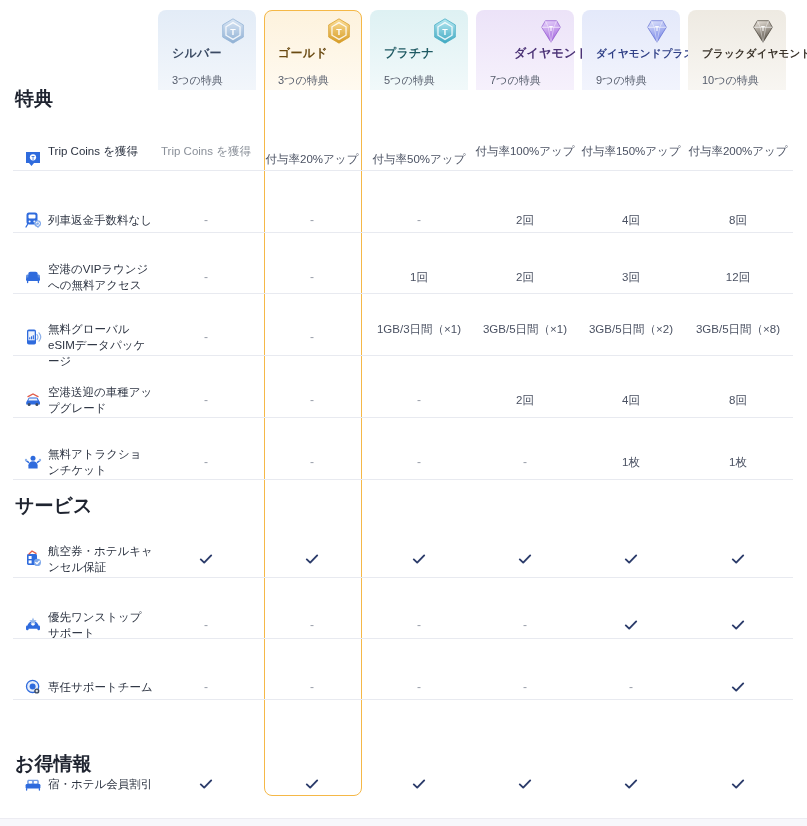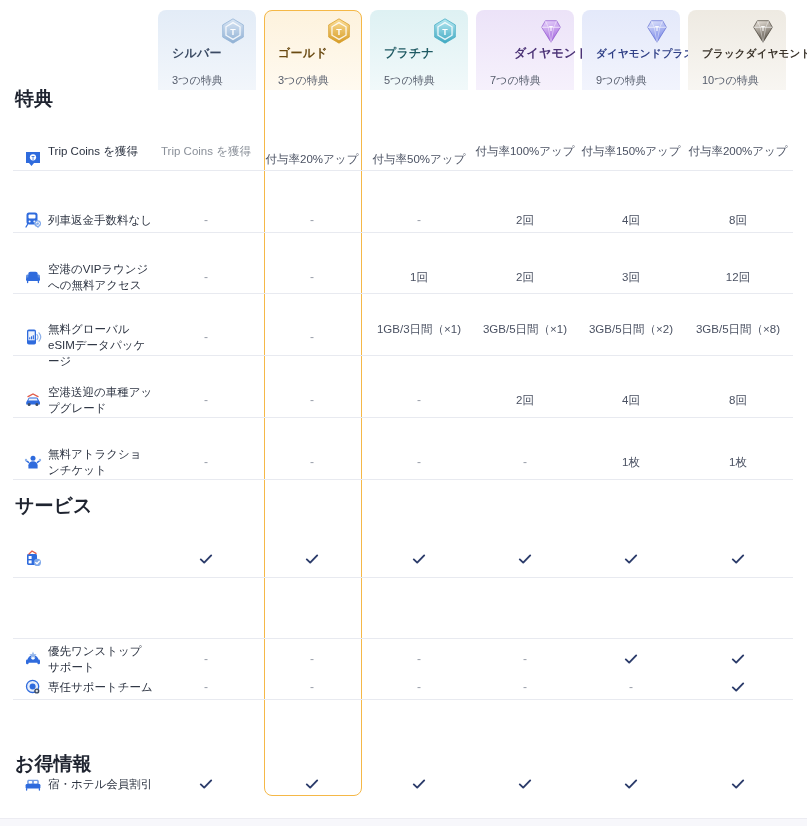--- a/index.html
+++ b/index.html
@@ -324,41 +324,42 @@
         <div class="row-icon" style="top: 19px;">
           <svg viewBox="0 0 18 18">
             <rect x="3" y="4" width="10" height="11" rx="1.4" fill="#2f6bdd"></rect>
      <rect x="4.6" y="6" width="3" height="3" fill="#fff"></rect>
      <rect x="4.6" y="10.4" width="3" height="3" fill="#fff"></rect>
      <path d="M5 4 L8 1 L12 3.4" fill="none" stroke="#e25c4a" stroke-width="1.3" stroke-linecap="round"></path>
      <circle cx="13.4" cy="12.4" r="3.6" fill="#7fa8ea"></circle>
      <path d="M11.7 12.5l1.3 1.3 2.3-2.5" fill="none" stroke="#fff" stroke-width="1.3" stroke-linecap="round" stroke-linejoin="round"></path>
           </svg>
         </div>
+        <div class="row-label" style="top: 12px;">航空券・ホテルキャンセル保証</div>
         <div class="cell" style="left: 154px; top: 21px;"><span class="check"><svg viewBox="0 0 14 14">
               <path d="M1.8 7.4 L5.2 10.6 L12.2 3.4" fill="none" stroke="#2c3c6b" stroke-width="1.9" stroke-linecap="round" stroke-linejoin="round"></path>
             </svg></span></div>
         <div class="cell" style="left: 260px; top: 21px;"><span class="check"><svg viewBox="0 0 14 14">
               <path d="M1.8 7.4 L5.2 10.6 L12.2 3.4" fill="none" stroke="#2c3c6b" stroke-width="1.9" stroke-linecap="round" stroke-linejoin="round"></path>
             </svg></span></div>
         <div class="cell" style="left: 367px; top: 21px;"><span class="check"><svg viewBox="0 0 14 14">
               <path d="M1.8 7.4 L5.2 10.6 L12.2 3.4" fill="none" stroke="#2c3c6b" stroke-width="1.9" stroke-linecap="round" stroke-linejoin="round"></path>
             </svg></span></div>
         <div class="cell" style="left: 473px; top: 21px;"><span class="check"><svg viewBox="0 0 14 14">
               <path d="M1.8 7.4 L5.2 10.6 L12.2 3.4" fill="none" stroke="#2c3c6b" stroke-width="1.9" stroke-linecap="round" stroke-linejoin="round"></path>
             </svg></span></div>
         <div class="cell" style="left: 579px; top: 21px;"><span class="check"><svg viewBox="0 0 14 14">
               <path d="M1.8 7.4 L5.2 10.6 L12.2 3.4" fill="none" stroke="#2c3c6b" stroke-width="1.9" stroke-linecap="round" stroke-linejoin="round"></path>
             </svg></span></div>
         <div class="cell" style="left: 686px; top: 21px;"><span class="check"><svg viewBox="0 0 14 14">
               <path d="M1.8 7.4 L5.2 10.6 L12.2 3.4" fill="none" stroke="#2c3c6b" stroke-width="1.9" stroke-linecap="round" stroke-linejoin="round"></path>
             </svg></span></div>
       </div>
       <div class="row-divider" style="top: 577px; background: rgb(232, 234, 240);"></div>
-      <div class="row" style="top: 632px; height: 54px;">
+      <div class="row" style="top: 598px; height: 54px;">
         <div class="row-icon" style="top: 18px;">
           <svg viewBox="0 0 18 18">
             <path d="M3.4 10.6a5.6 5.6 0 0 1 11.2 0v2.2H3.4z" fill="#2f6bdd"></path>
      <rect x="2" y="9.6" width="2.6" height="4.6" rx="1.2" fill="#2f6bdd"></rect>
      <rect x="13.4" y="9.6" width="2.6" height="4.6" rx="1.2" fill="#2f6bdd"></rect>
      <circle cx="9" cy="7.6" r="2.1" fill="#fff"></circle>
      <path d="M9 1.6 L10.1 3.9 L12.6 4.2 L10.8 5.9 L11.3 8.3 L9 7.1 L6.7 8.3 L7.2 5.9 L5.4 4.2 L7.9 3.9 Z" fill="#8fb2ea" opacity="0.9"></path>
           </svg>
         </div>
         <div class="row-label" style="top: 11px;">優先ワンストップサポート</div>

